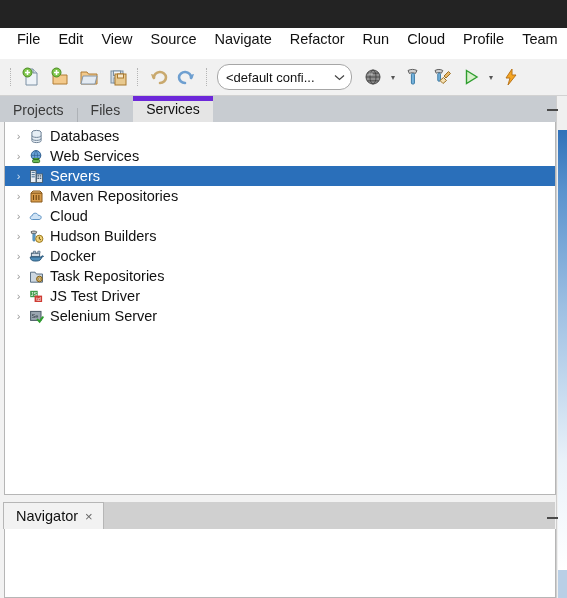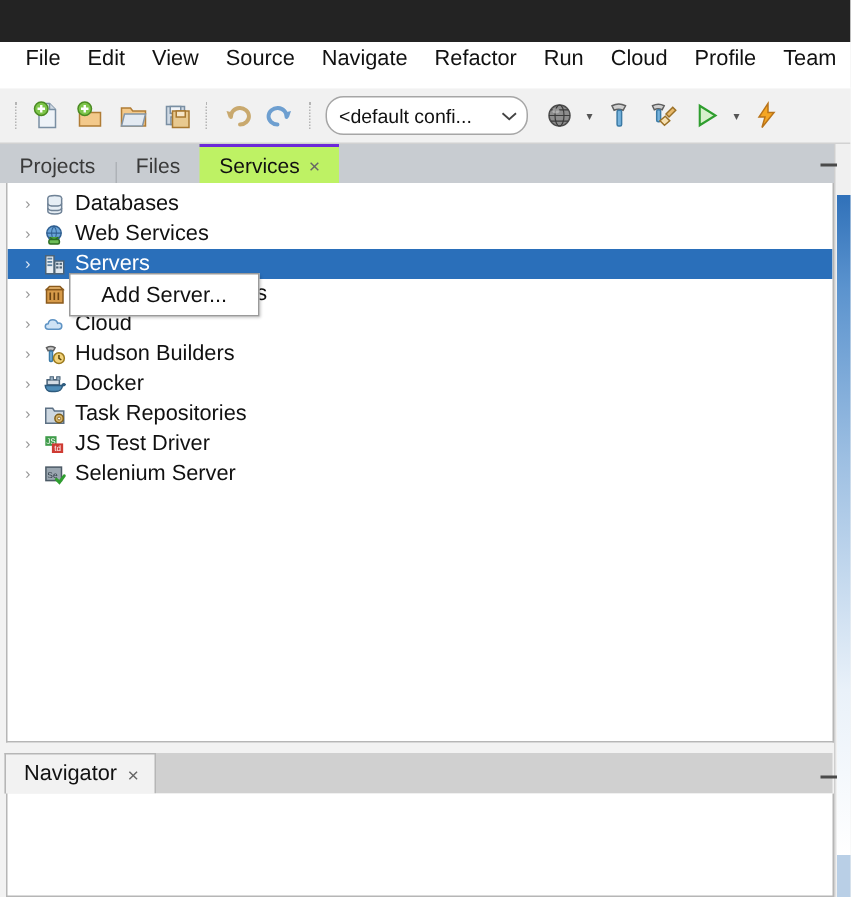--- a/index.html
+++ b/index.html
@@ -64,22 +64,23 @@
     background: #c8ccd1;
     display: flex; align-items: flex-end;
   }
   .tab {
     height: 25px; padding: 0 13px;
     display: flex; align-items: center; gap: 6px;
     font-size: 14px; color: #2b2b2b; white-space: nowrap; margin-top: 20px;
   }
   .tab.inactive { color: #3a3a3a; }
   .tab.active {
-    background: #bef264; border-top: 2px solid #6d28d9; height: 26px;
+    background: #e5e5e5; border-top: 5px solid #6d28d9; height: 26px;
     color: #111;
+    flex-direction: column;
   }
   .tab-sep { width: 1px; height: 14px; background: #aeb2b7; }
   .tab-close { font-size: 13px; color: #666; }
 
   
   .panel {
     position: absolute; left: 4px; top: 122px; width: 552px; height: 373px;
     background: #ffffff; border: 1px solid #b6b6b6; border-top: none;
     overflow: hidden;
   }
@@ -451,23 +452,20 @@
             <text x="6" y="9.4" font-size="5.6" fill="#2e3942" text-anchor="middle" font-family="Liberation Sans, sans-serif">Se</text>
             <path d="M8.6 10.6l2 2 3.2-4.4" fill="none" stroke="#2f9e2f" stroke-width="2" stroke-linecap="round"></path>
           </svg>
         </span>
         <span class="lbl">Selenium Server</span>
       </div>
 
     </div>
   </div>
 
-  <div class="ctxmenu">
-    <div class="ctxitem">Add Server...</div>
-  </div>
 
   <div class="nav-tabstrip">
     <div class="nav-tab">
       <span>Navigator</span>
       <span class="tab-close">×</span>
     </div>
   </div>
   <div class="nav-min panel-minimize" style="top:509px;right:6px;position:absolute;">
     <span class="min-bar"></span>
   </div>

